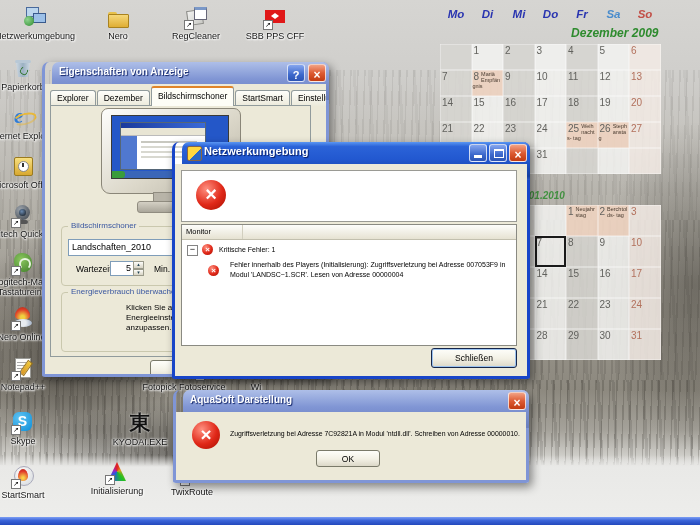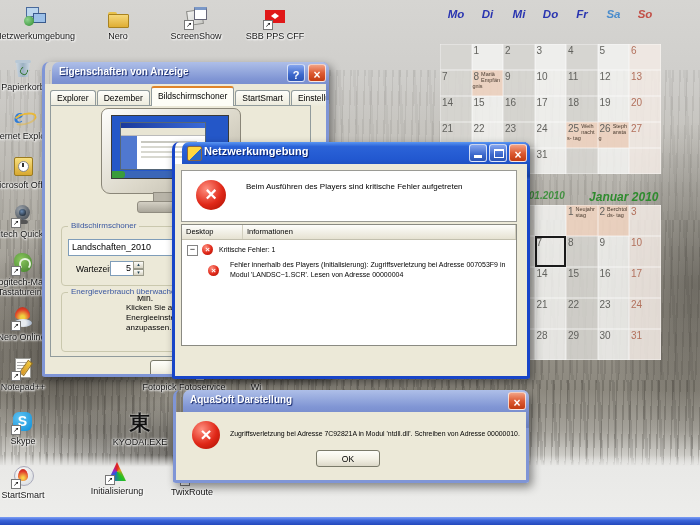--- a/index.html
+++ b/index.html
@@ -115,20 +115,21 @@
   <div class="wp-snowband"></div>
 
   <div id="cal-root">
       <div class="cal-weekday" style="left: 440px; top: 8px; color: rgb(42, 53, 176);">Mo</div>
       <div class="cal-weekday" style="left: 471.5px; top: 8px; color: rgb(42, 53, 176);">Di</div>
       <div class="cal-weekday" style="left: 503px; top: 8px; color: rgb(42, 53, 176);">Mi</div>
       <div class="cal-weekday" style="left: 534.5px; top: 8px; color: rgb(42, 53, 176);">Do</div>
       <div class="cal-weekday" style="left: 566px; top: 8px; color: rgb(42, 53, 176);">Fr</div>
       <div class="cal-weekday" style="left: 597.5px; top: 8px; color: rgb(74, 140, 204);">Sa</div>
       <div class="cal-weekday" style="left: 629px; top: 8px; color: rgb(194, 80, 72);">So</div>
+      <div class="cal-month" style="left: 440px; top: 26px; width: 218.5px; color: rgb(46, 139, 46);">Dezember 2009</div>
       <div class="cal-cell" style="left: 440px; top: 44px; width: 31.5px; height: 26px; background: rgba(215, 214, 209, 0.85);"></div>
       <div class="cal-cell" style="left: 471.5px; top: 44px; width: 31.5px; height: 26px; background: rgba(243, 243, 241, 0.85);">
         <span class="cal-num" style="color: rgb(98, 98, 94);">1</span>
       </div>
       <div class="cal-cell" style="left: 503px; top: 44px; width: 31.5px; height: 26px; background: rgba(215, 214, 209, 0.85);">
         <span class="cal-num" style="color: rgb(98, 98, 94);">2</span>
       </div>
       <div class="cal-cell" style="left: 534.5px; top: 44px; width: 31.5px; height: 26px; background: rgba(243, 243, 241, 0.85);">
         <span class="cal-num" style="color: rgb(98, 98, 94);">3</span>
       </div>
@@ -216,21 +217,20 @@
       <div class="cal-cell" style="left: 503px; top: 148px; width: 31.5px; height: 26px; background: rgba(215, 214, 209, 0.85);">
         <span class="cal-num" style="color: rgb(98, 98, 94);">30</span>
       </div>
       <div class="cal-cell" style="left: 534.5px; top: 148px; width: 31.5px; height: 26px; background: rgba(243, 243, 241, 0.85);">
         <span class="cal-num" style="color: rgb(98, 98, 94);">31</span>
       </div>
       <div class="cal-cell" style="left: 566px; top: 148px; width: 31.5px; height: 26px; background: rgba(215, 214, 209, 0.85);"></div>
       <div class="cal-cell" style="left: 597.5px; top: 148px; width: 31.5px; height: 26px; background: rgba(243, 243, 241, 0.85);"></div>
       <div class="cal-cell" style="left: 629px; top: 148px; width: 31.5px; height: 26px; background: rgba(243, 235, 229, 0.85);"></div>
       <div class="cal-frag" style="left: 526px; top: 190px; color: rgb(46, 139, 46);">.01.2010</div>
-      <div class="cal-month" style="left: 440px; top: 190px; width: 218.5px; color: rgb(46, 139, 46);">Januar 2010</div>
       <div class="cal-cell" style="left: 440px; top: 205px; width: 31.5px; height: 31px; background: rgba(215, 214, 209, 0.85);"></div>
       <div class="cal-cell" style="left: 471.5px; top: 205px; width: 31.5px; height: 31px; background: rgba(243, 243, 241, 0.85);"></div>
       <div class="cal-cell" style="left: 503px; top: 205px; width: 31.5px; height: 31px; background: rgba(215, 214, 209, 0.85);"></div>
       <div class="cal-cell" style="left: 534.5px; top: 205px; width: 31.5px; height: 31px; background: rgba(243, 243, 241, 0.85);"></div>
       <div class="cal-cell" style="left: 566px; top: 205px; width: 31.5px; height: 31px; background: rgba(238, 210, 192, 0.92);">
         <span class="cal-num" style="color: rgb(98, 98, 94);">1</span>
         <span class="cal-holiday" style="padding: 1px 1px 0px;">Neujahrstag</span>
       </div>
       <div class="cal-cell" style="left: 597.5px; top: 205px; width: 31.5px; height: 31px; background: rgba(238, 210, 192, 0.92);">
         <span class="cal-num" style="color: rgb(98, 98, 94);">2</span>
@@ -340,21 +340,21 @@
           <div style="position:absolute;left:2px;top:9px;width:19px;height:12px;background:linear-gradient(#f6d87a,#dfae34);border:1px solid #a9821f;border-radius:1px"></div>
         </div>
         <div class="lbl">Nero</div>
       </div>
       <div class="dicon" style="left: 172px; top: 5px;">
         <div class="art">
           <div style="position:absolute;left:3px;top:5px;width:14px;height:13px;background:linear-gradient(135deg,#f2f2f0,#c9c9c5);border:1px solid #8a8a86;transform:rotate(-8deg)"></div>
           <div style="position:absolute;left:10px;top:2px;width:11px;height:9px;background:#fff;border:1px solid #667;border-top:3px solid #7a98c8"></div>
           <div class="sc-arrow">↗</div>
         </div>
-        <div class="lbl">ScreenShow</div>
+        <div class="lbl">RegCleaner</div>
       </div>
       <div class="dicon" style="left: 251px; top: 5px;">
         <div class="art">
           <div style="position:absolute;left:2px;top:5px;width:20px;height:13px;background:#e01818"></div>
           <div style="position:absolute;left:5px;top:8px;width:0;height:0;border:3px solid transparent;border-right:4px solid #fff"></div>
           <div style="position:absolute;left:12px;top:8px;width:0;height:0;border:3px solid transparent;border-left:4px solid #fff"></div>
           <div style="position:absolute;left:10px;top:10px;width:4px;height:2px;background:#fff"></div>
           <div class="sc-arrow">↗</div>
         </div>
         <div class="lbl">SBB PPS CFF</div>
@@ -503,21 +503,21 @@
 
         <div class="groupbox" style="left:10px;top:120px;width:239px;height:58px;">
           <div class="grouplabel">Bildschirmschoner</div>
           <div class="combo" style="left:6px;top:12px;width:214px;height:15px;">Landschaften_2010</div>
           <div class="lbl8" style="left:14px;top:37px;">Wartezeit:</div>
           <div class="spinfield" style="left:48px;top:34px;width:20px;height:13px;">5</div>
           <div class="spinbtns" style="left:71px;top:34px;height:15px;">
             <div class="spinbtn">▴</div>
             <div class="spinbtn">▾</div>
           </div>
-          <div class="lbl8" style="left:75px;top:37px;margin-top:29px;">Min.</div>
+          <div class="lbl8" style="left:92px;top:37px;">Min.</div>
           <div class="checkbox" style="left:114px;top:36px;"></div>
         </div>
 
         <div class="groupbox" style="left:10px;top:186px;width:239px;height:58px;">
           <div class="grouplabel">Energieverbrauch überwachen</div>
           <div class="abs" style="left:64px;top:10px;width:170px;font-size:8px;line-height:10px;color:#000;">
             <div>Klicken Sie auf 'Energieverwaltung', um die</div>
             <div>Energieeinstellungen für den Monitor</div>
             <div>anzupassen.</div>
           </div>
@@ -536,33 +536,32 @@
         </div>
       <div class="tb-btn tb-blue" style="right:23px;">
         <span class="g-max"></span>
         </div>
       <div class="tb-btn tb-red" style="right:3px;">
         <span class="g-x">×</span></div>
     </div>
     <div class="win-body">
       <div class="msg-panel" style="left:6px;top:6px;width:334px;height:50px;">
         <div class="err-dot abs" style="left:14px;top:9px;width:30px;height:30px;font-size:20px;line-height:29px;">×</div>
-        <div class="abs" style="left:64px;top:11px;font-size:8px;white-space:nowrap;">Beim Ausführen des Players sind kritische Fehler aufgetreten</div>
       </div>
       <div class="listview" style="left:6px;top:60px;width:334px;height:120px;">
         <div class="lv-head">
-          <div class="lv-hcell" style="width:56px;">Desktop</div>
-          <div class="lv-hcell" style="flex:1;">Informationen</div>
+          <div class="lv-hcell" style="width:56px;">Monitor</div>
         </div>
         <div class="treebox" style="left:5px;top:20px;">−</div>
         <div class="err-dot abs" style="left:20px;top:19px;width:11px;height:11px;font-size:8px;line-height:11px;">×</div>
         <div class="abs small-txt" style="left:37px;top:20px;">Kritische Fehler: 1</div>
         <div class="err-dot abs" style="left:26px;top:40px;width:11px;height:11px;font-size:8px;line-height:11px;">×</div>
         <div class="abs small-txt" style="left:48px;top:35px;width:282px;">Fehler innerhalb des Players (Initialisierung): Zugriffsverletzung bei Adresse 007053F9 in Modul 'LANDSC~1.SCR'. Lesen von Adresse 00000004</div>
       </div>
+      <button class="xp-btn default" style="right:10px;top:184px;width:86px;height:20px;">Schließen</button>
     </div>
   </div>
 
   <div class="xp-win inactive" style="left:173px;top:390px;width:350px;height:90px;z-index:30;">
     <div class="titlebar">
       <div class="title-text">AquaSoft Darstellung</div>
       <div class="tb-btn tb-red" style="right:3px;">
         <span class="g-x">×</span></div>
     </div>
     <div class="win-body">

